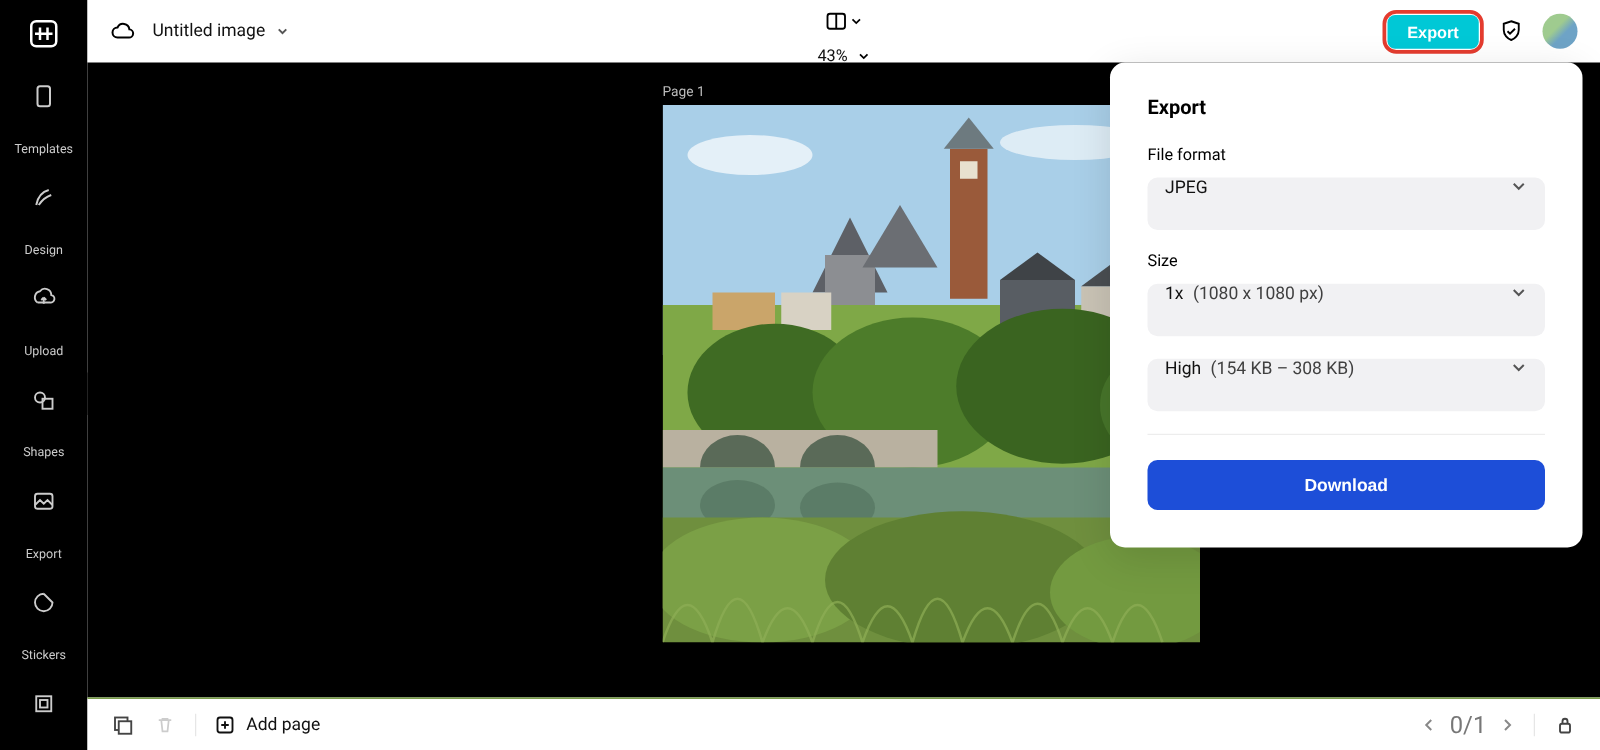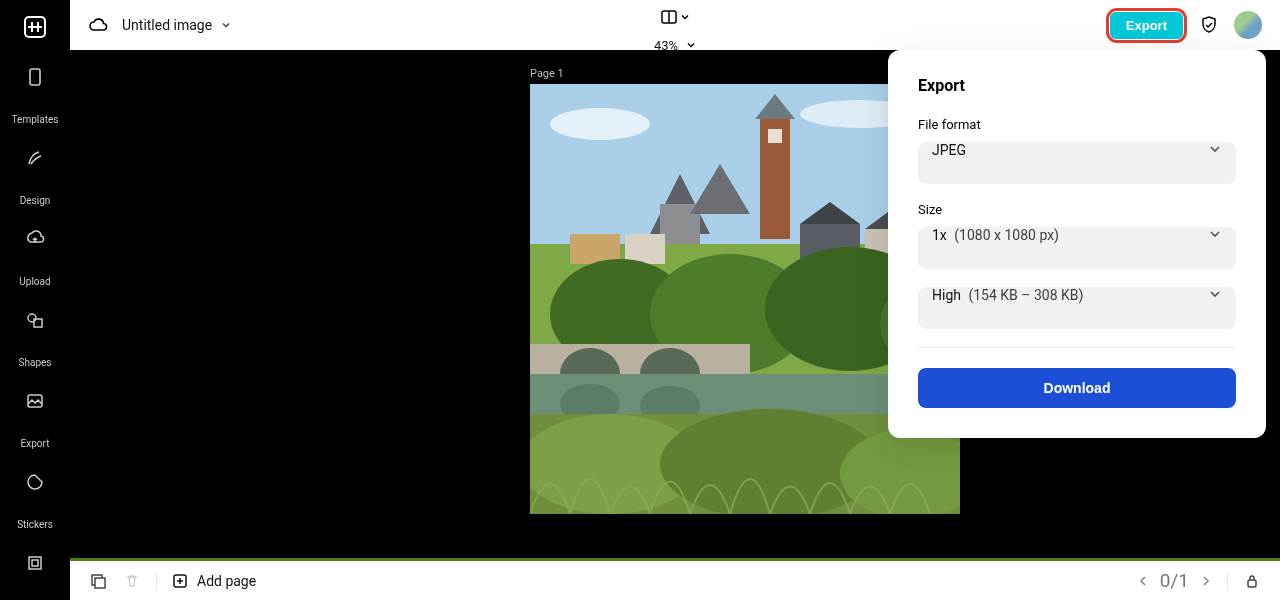--- a/index.html
+++ b/index.html
@@ -29,21 +29,21 @@
 .topbar .right-tools { margin-left: auto; display: flex; align-items: center; gap: 14px; }
 .export-btn { background: #00c8d6; color: #fff; font-weight: 600; font-size: 13px; padding: 6px 16px; border-radius: 6px; cursor: pointer; border: none; }
 .export-highlight { outline: 3px solid #e43c2f; outline-offset: 0; border-radius: 8px; padding: 1px; }
 .shield { width: 22px; height: 22px; display: flex; align-items: center; justify-content: center; cursor: pointer; color: #000; }
 .avatar { width: 28px; height: 28px; border-radius: 50%; background: linear-gradient(135deg, #9fcb8f 40%, #6ea3c6 60%); cursor: pointer; }
 
 .canvas { position: absolute; left: 70px; top: 50px; right: 0; bottom: 42px; background: #000000; }
 .page-label { position: absolute; left: 460px; top: 17px; font-size: 11px; color: #bdbdbd; }
 .canvas-img { position: absolute; left: 460px; top: 34px; width: 430px; height: 430px; overflow: hidden; }
 
-.bottombar { position: absolute; left: 70px; bottom: 0; right: 0; height: 42px; background: #fff; display: flex; align-items: center; padding: 0 18px; border-top: 3px solid #4d7c0f; }
+.bottombar { position: absolute; left: 70px; bottom: 0; right: 0; height: 42px; background: #fff; display: flex; align-items: center; padding: 0 18px; border-top: 1px solid #4d7c0f; }
 .bb-left { display: flex; align-items: center; gap: 14px; }
 .bb-icon { width: 20px; height: 20px; display: flex; align-items: center; justify-content: center; color: #444; cursor: pointer; }
 .bb-icon.dis { color: #ccc; }
 .vsep { width: 1px; height: 18px; background: #e6e6e6; }
 .addpage { display: flex; align-items: center; gap: 8px; font-size: 14px; color: #111; cursor: pointer; }
 .bb-right { margin-left: auto; display: flex; align-items: center; gap: 14px; }
 .pager { display: flex; align-items: center; gap: 10px; font-size: 19px; color: #777; }
 .pager .arrow { color: #888; cursor: pointer; width: 14px; display: flex; justify-content: center; }
 
 .export-panel { position: absolute; top: 50px; right: 14px; width: 378px; background: #fff; border-radius: 12px; box-shadow: 0 8px 32px rgba(0,0,0,0.12); padding: 26px 30px 30px; }

